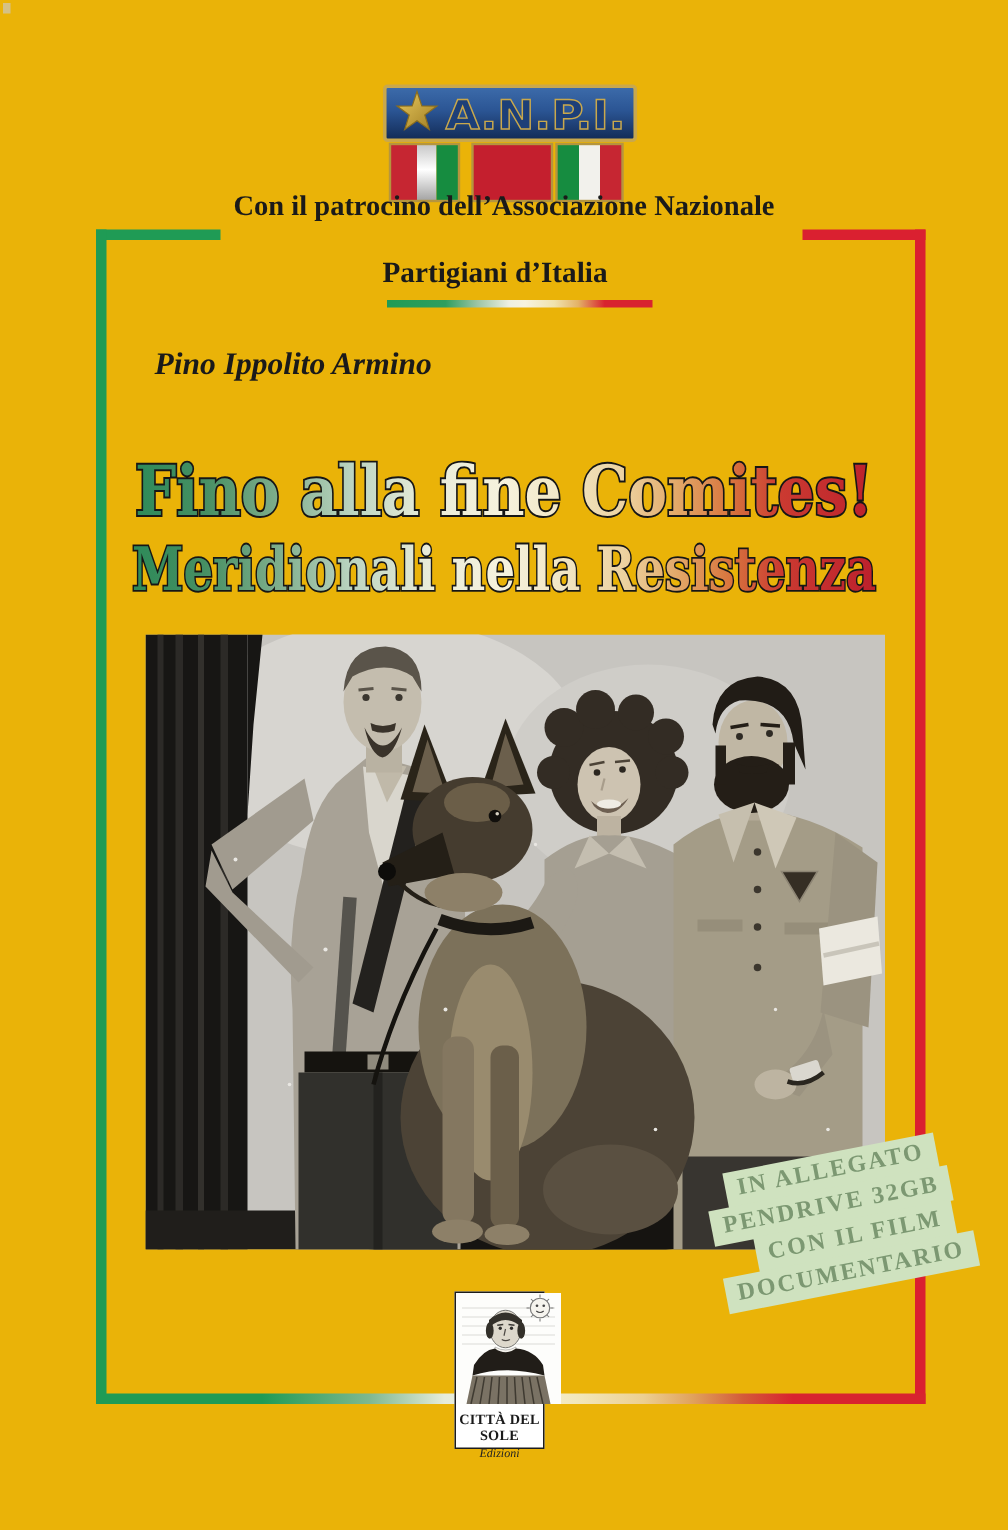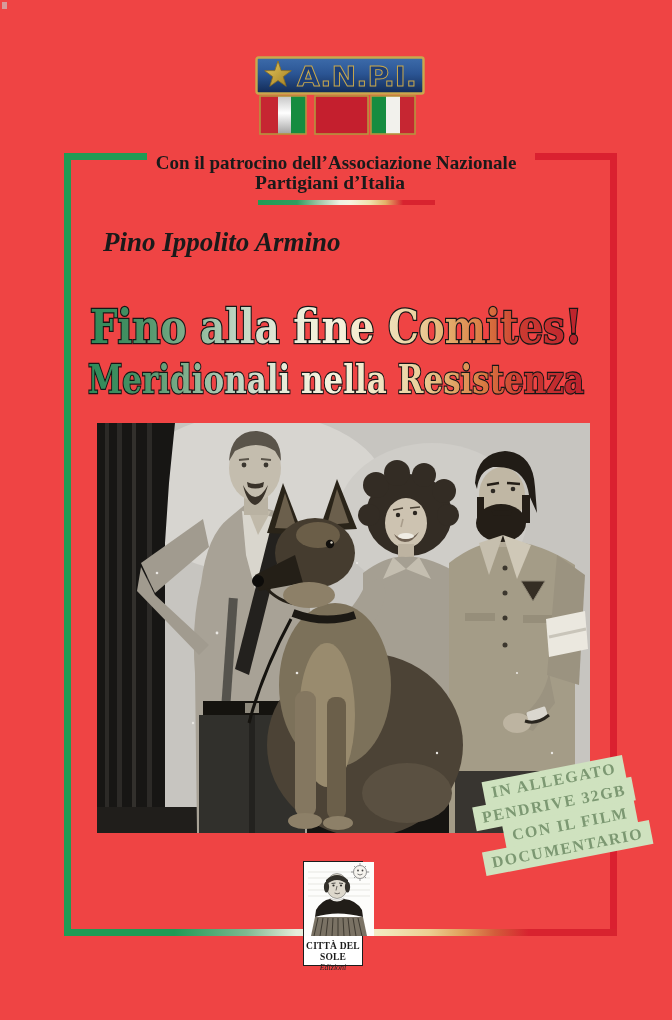--- a/index.html
+++ b/index.html
@@ -1,44 +1,44 @@
 <!DOCTYPE html>
 <html><head>
 <meta charset="utf-8">
 <style>
   html,body{margin:0;padding:0;background:#e8e8e8;}
-  .page{position:relative;width:672px;height:1020px;margin:0 auto;background:#ef4444;
+  .page{position:relative;width:672px;height:1020px;margin:0 auto;background:#eab308;
         overflow:hidden;font-family:"Liberation Serif",serif;color:#1a1a1a;}
   .abs{position:absolute;}
 
   
   .speck{left:2px;top:2px;width:5px;height:7px;background:#c9c9c9;opacity:.65;}
 
   
   .frame-seg{z-index:1;}
   .seg-top-left{left:64px;top:153px;width:83px;height:7px;background:#1f9b55;}
   .seg-top-right{left:535px;top:153px;width:82px;height:7px;background:#da2030;}
   .seg-left{left:64px;top:153px;width:7px;height:783px;background:#1f9b55;}
   .seg-right{left:610px;top:153px;width:7px;height:783px;background:#da2030;}
   .seg-bottom{left:64px;top:929px;width:553px;height:7px;
     background:linear-gradient(90deg,#1f9b55 0%,#1f9b55 20%,#7fb890 33%,#e6ecda 42%,
       #f7f3de 50%,#f2e7bb 58%,#eccf92 66%,#e0a15c 72%,#d35b3a 78%,#d8232f 84%,#d8232f 100%);}
 
   
-  .patronage1{left:0;top:151px;width:672px;text-align:center;font-size:19px;
+  .patronage1{left:0;top:126px;width:672px;text-align:center;font-size:19px;
               font-weight:bold;line-height:23px;}
   .patronage2{left:0;top:171px;width:660px;text-align:center;font-size:19.5px;
               font-weight:bold;line-height:24px;}
   .underline-tricolor{left:258px;top:200px;width:177px;height:5px;
     background:linear-gradient(90deg,#1f9b55 0%,#2f9e5f 22%,#9cc4a4 34%,#eef0e2 46%,
       #f7f3df 52%,#f0e3ae 63%,#e3b268 72%,#d8232f 82%,#d8232f 100%);}
 
   
   .authors{left:97px;top:229px;width:493px;display:flex;justify-content:space-between;
-           padding:0 6px;box-sizing:border-box;font-size:27px;font-weight:bold;
+           padding:0 6px;box-sizing:border-box;font-size:21px;font-weight:bold;
            font-style:italic;line-height:26px;}
 
   
   .title-svg{left:86px;top:293px;}
 
   
   .photo{left:97px;top:423px;width:493px;height:410px;z-index:2;}
 
   
   .sticker{left:468px;top:786px;z-index:5;transform:rotate(-11deg);

